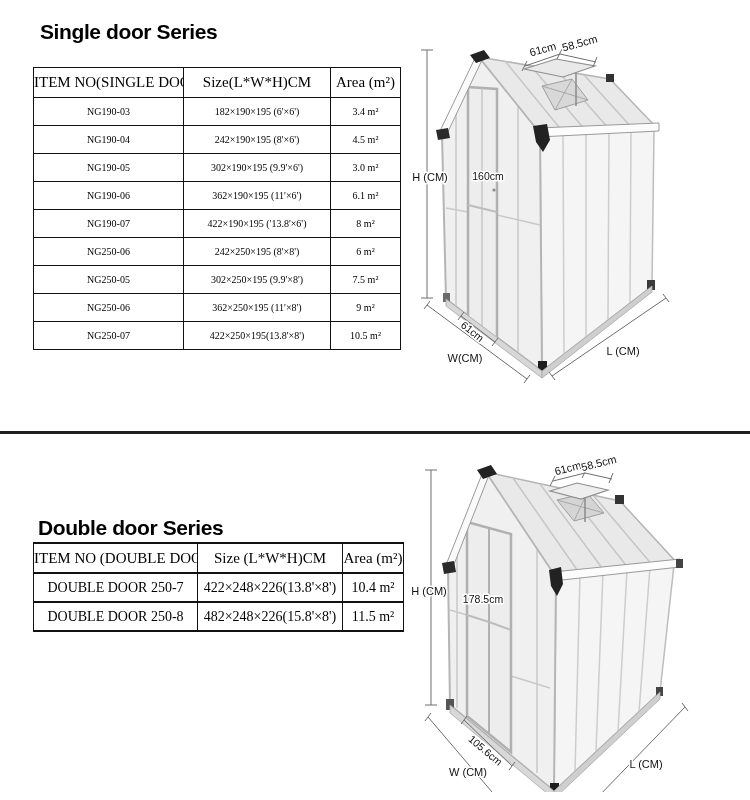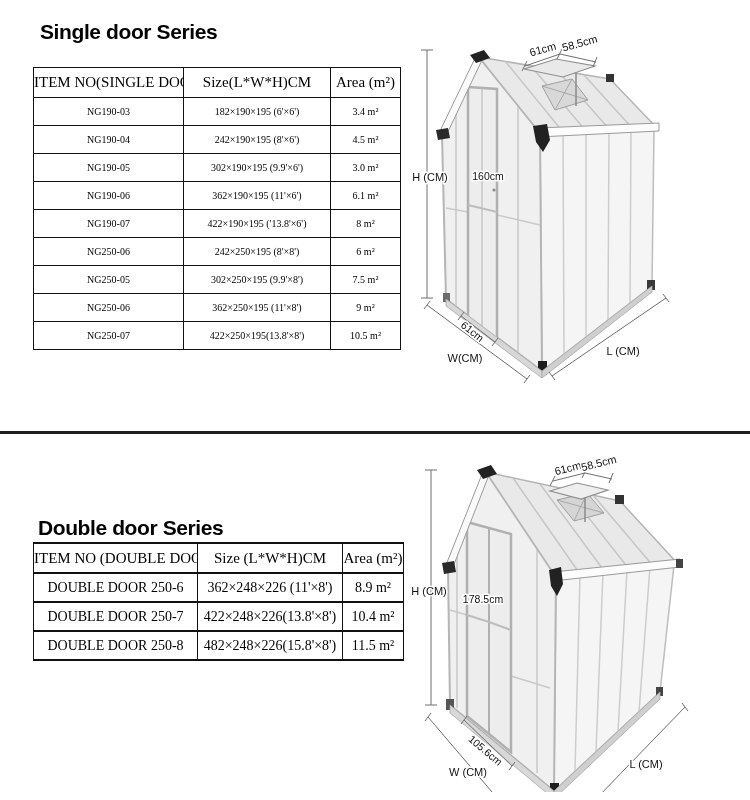--- a/index.html
+++ b/index.html
@@ -199,25 +199,20 @@
       </colgroup>
     <thead>
       <tr>
         <th>ITEM NO (DOUBLE DOOR) PC</th>
         <th>Size (L*W*H)CM</th>
         <th>Area (m²)</th>
       </tr>
     </thead>
     <tbody>
       <tr>
-          <td>DOUBLE DOOR 250-6</td>
-          <td>362×248×226 (11'×8')</td>
-          <td>8.9 m²</td>
-        </tr>
-      <tr>
           <td>DOUBLE DOOR 250-7</td>
           <td>422×248×226(13.8'×8')</td>
           <td>10.4 m²</td>
         </tr>
       <tr>
           <td>DOUBLE DOOR 250-8</td>
           <td>482×248×226(15.8'×8')</td>
           <td>11.5 m²</td>
         </tr>
     </tbody>

